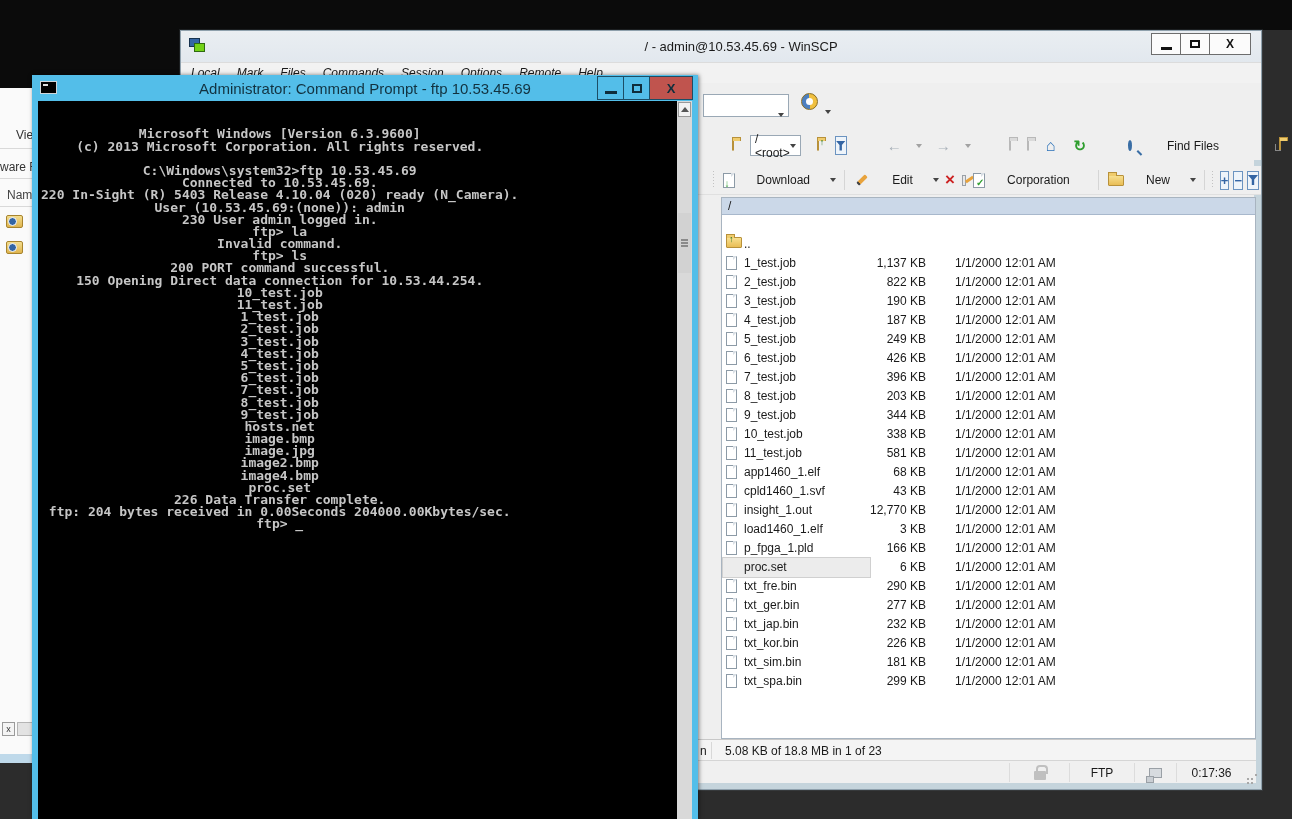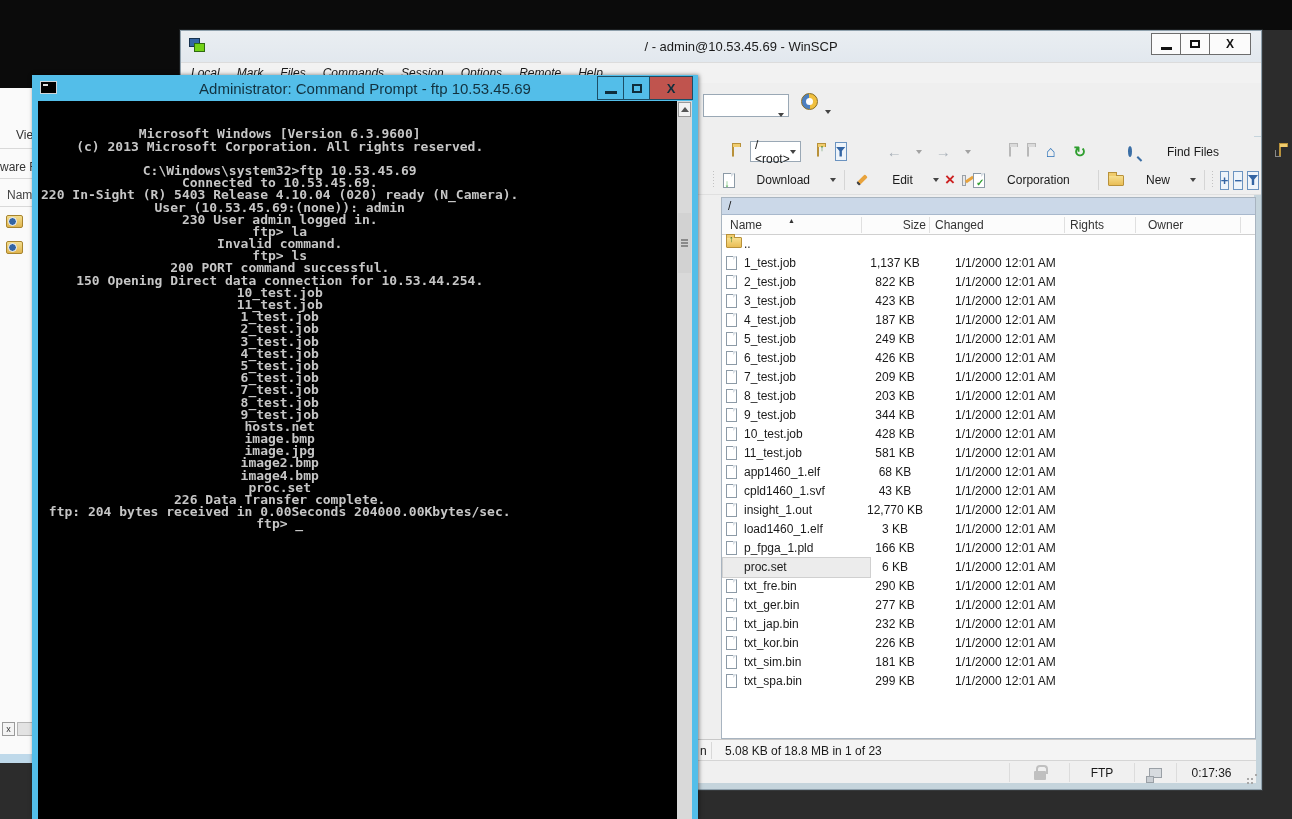--- a/index.html
+++ b/index.html
@@ -51,21 +51,21 @@
   #session-combo .dd { position:absolute; right:4px; top:8px; }
   .dd-tri { width:0; height:0; border-left:4px solid transparent; border-right:4px solid transparent;
             border-top:5px solid #444; display:inline-block; }
   .dd-tri.sm { border-left-width:3px; border-right-width:3px; border-top-width:4px; }
   .sync-icon { position:absolute; left:620px; top:10px; width:17px; height:17px; border-radius:50%;
                background:conic-gradient(#f0c040 0 50%, #4c7fc0 50% 100%); border:1px solid #8a6d20; }
   .sync-icon::after { content:""; position:absolute; left:4px; top:4px; width:7px; height:7px; border-radius:50%; background:#fdfdfd; }
   #ws-sessionbar .dd2 { position:absolute; left:644px; top:17px; }
 
   .toolbar { position:absolute; left:0; width:100%; height:29px; background:#efefef; display:flex; align-items:center; }
-  #ws-toolbar1 { top:106px; padding-left:530px;gap:12px; }
+  #ws-toolbar1 { top:100px; padding-left:530px;gap:12px; }
   #ws-toolbar2 { top:135px; padding-left:530px; border-bottom:1px solid #e0e0e0; }
   .grip { width:3px; height:18px; margin:0 5px 0 2px;
           background:repeating-linear-gradient(#c2c2c2 0 1px, transparent 1px 3px); }
   .tb-sep { width:1px; height:20px; background:#d5d5d5; margin:0 6px; }
   .tb-label { font-size:12px; color:#1a1a1a; margin:0 20px; white-space:nowrap; }
   .tb-btn { display:flex; align-items:center; padding:2px 2px; }
 
   .folder-icon { position:relative; width:16px; height:11px; background:linear-gradient(#f7df8f,#e9bd55);
                  border:1px solid #b8913a; border-radius:1px; margin:0 2px; }
   .folder-icon::before { content:""; position:absolute; left:-1px; top:-4px; width:7px; height:3px;
@@ -112,21 +112,21 @@
   #hdr .hcell { position:absolute; top:0; height:20px; font-size:12px; color:#333; padding-top:3px; }
   #hdr .hsep { position:absolute; top:2px; width:1px; height:16px; background:#e0e0e0; }
   .sort-asc { position:absolute; left:66px; top:2px; font-size:7px; color:#333; }
 
   #rows { position:absolute; left:0; top:37px; width:100%; }
   .row { position:relative; height:19px; width:100%; }
   .row .icon-slot { position:absolute; left:4px; top:2px; }
   .name-cell { position:absolute; left:1px; top:0; width:147px; height:19px; font-size:12px; color:#1a1a1a;
                padding:2px 0 0 21px; white-space:nowrap; overflow:hidden; }
   .row.focused .name-cell { background:#ececec; outline:1px solid #d0d0d0; }
-  .size-cell { position:absolute; left:142px; top:2px; width:62px; text-align:center; font-size:12px; color:#1a1a1a; }
+  .size-cell { position:absolute; left:142px; top:2px; width:62px; text-align:right; font-size:12px; color:#1a1a1a; }
   .chg-cell { position:absolute; left:213px; top:2px; font-size:12px; color:#1a1a1a; white-space:nowrap;margin-left:20px; }
   .rights-cell { position:absolute; left:348px; top:2px; font-size:12px; color:#1a1a1a; }
   .owner-cell { position:absolute; left:426px; top:2px; font-size:12px; color:#1a1a1a; }
 
   
   #status1 { position:absolute; left:0; top:708px; width:1075px; height:21px; background:#f4f4f4;
              border-top:1px solid #c8c8c8; }
   #status1 .cell-sep { position:absolute; left:530px; top:2px; width:1px; height:17px; background:#d8d8d8; }
   #status1 .frag { position:absolute; left:519px; top:4px; font-size:12px; color:#1a1a1a; }
   #status1 .main { position:absolute; left:544px; top:4px; font-size:12px; color:#1a1a1a; }
@@ -304,33 +304,20 @@
           <span class="plus-minus">−</span>
         </div>
       <div class="boxed-icon">
           <div class="funnel"></div>
         </div>
     </div>
 
     <div id="panel">
       <div id="path-bar">/</div>
 
-      <div id="hdr">
-        <div class="hcell" style="left:8px;">Name</div>
-        <span class="sort-asc">▲</span>
-        <div class="hsep" style="left:139px;"></div>
-        <div class="hcell" style="left:142px; width:62px; text-align:right;">Size</div>
-        <div class="hsep" style="left:207px;"></div>
-        <div class="hcell" style="left:213px;">Changed</div>
-        <div class="hsep" style="left:342px;"></div>
-        <div class="hcell" style="left:348px;">Rights</div>
-        <div class="hsep" style="left:413px;"></div>
-        <div class="hcell" style="left:426px;">Owner</div>
-        <div class="hsep" style="left:518px;"></div>
-      </div>
 
       <div id="rows">
         <div class="row">
           <div class="icon-slot">
               <div class="folder-icon" style="margin:0;">
                 <span class="up-arrow-overlay">↑</span>
               </div>
             </div>
           <div class="name-cell">..</div>
         </div>
@@ -356,21 +343,21 @@
               <div class="chg-cell">1/1/2000 12:01 AM</div>
               <div class="rights-cell"></div>
               <div class="owner-cell"></div>
             </div>
 
             <div class="row">
               <div class="icon-slot">
                 <div class="page-icon" style="margin:0; width:11px; height:14px;"></div>
               </div>
               <div class="name-cell">3_test.job</div>
-              <div class="size-cell">423 KB</div>
+              <div class="size-cell">190 KB</div>
               <div class="chg-cell">1/1/2000 12:01 AM</div>
               <div class="rights-cell"></div>
               <div class="owner-cell"></div>
             </div>
 
             <div class="row">
               <div class="icon-slot">
                 <div class="page-icon" style="margin:0; width:11px; height:14px;"></div>
               </div>
               <div class="name-cell">4_test.job</div>
@@ -400,21 +387,21 @@
               <div class="chg-cell">1/1/2000 12:01 AM</div>
               <div class="rights-cell"></div>
               <div class="owner-cell"></div>
             </div>
 
             <div class="row">
               <div class="icon-slot">
                 <div class="page-icon" style="margin:0; width:11px; height:14px;"></div>
               </div>
               <div class="name-cell">7_test.job</div>
-              <div class="size-cell">209 KB</div>
+              <div class="size-cell">396 KB</div>
               <div class="chg-cell">1/1/2000 12:01 AM</div>
               <div class="rights-cell"></div>
               <div class="owner-cell"></div>
             </div>
 
             <div class="row">
               <div class="icon-slot">
                 <div class="page-icon" style="margin:0; width:11px; height:14px;"></div>
               </div>
               <div class="name-cell">8_test.job</div>
@@ -433,21 +420,21 @@
               <div class="chg-cell">1/1/2000 12:01 AM</div>
               <div class="rights-cell"></div>
               <div class="owner-cell"></div>
             </div>
 
             <div class="row">
               <div class="icon-slot">
                 <div class="page-icon" style="margin:0; width:11px; height:14px;"></div>
               </div>
               <div class="name-cell">10_test.job</div>
-              <div class="size-cell">428 KB</div>
+              <div class="size-cell">338 KB</div>
               <div class="chg-cell">1/1/2000 12:01 AM</div>
               <div class="rights-cell"></div>
               <div class="owner-cell"></div>
             </div>
 
             <div class="row">
               <div class="icon-slot">
                 <div class="page-icon" style="margin:0; width:11px; height:14px;"></div>
               </div>
               <div class="name-cell">11_test.job</div>

